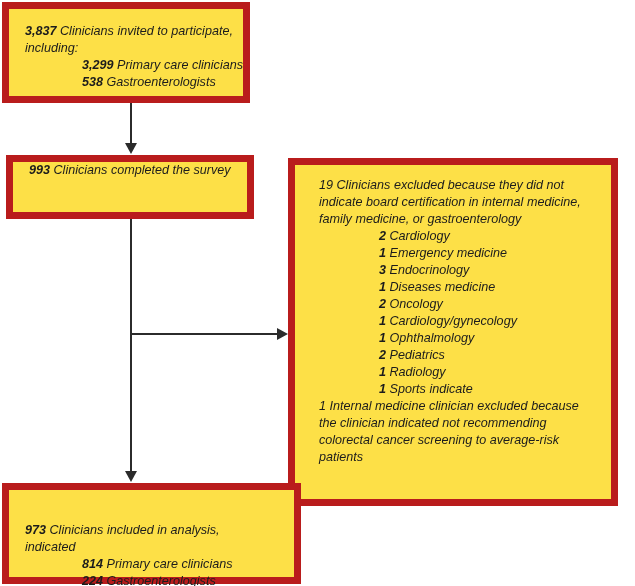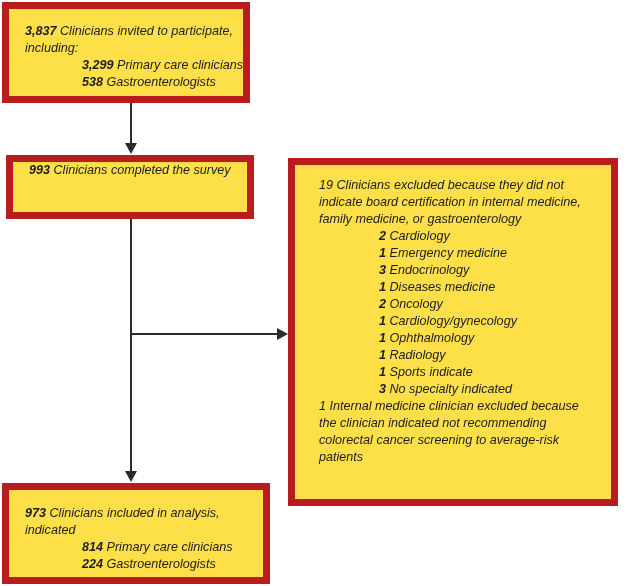--- a/index.html
+++ b/index.html
@@ -85,22 +85,22 @@
     display: flex;
     align-items: flex-start;
   }
   
   #box-excluded {
     left: 288px; top: 158px; width: 330px; height: 348px;
     padding: 12px 12px 0 24px;
   }
   
   #box-included {
-    left: 2px; top: 483px; width: 268px; height: 101px;
-    padding: 15px 10px 0 16px;
+    left: 2px; top: 483px; width: 299px; height: 101px;
+    padding: 32px 10px 0 16px;
   }
 </style>
 </head>
 <body>
 
 <div id="canvas">
 
   <div class="vline" style="left:130px; top:103px; height:41px;"></div>
   <div class="arrow-down" style="left:125px; top:143px;"></div>
 
@@ -163,30 +163,30 @@
     </div>
     <div class="line indent-r">
       <span class="num">1</span>
       <span>Cardiology/gynecology</span>
     </div>
     <div class="line indent-r">
       <span class="num">1</span>
       <span>Ophthalmology</span>
     </div>
     <div class="line indent-r">
+      <span class="num">2</span>
+      <span>Pediatrics</span>
+    </div>
+    <div class="line indent-r">
       <span class="num">1</span>
       <span>Radiology</span>
     </div>
     <div class="line indent-r">
       <span class="num">1</span>
       <span>Sports indicate</span>
-    </div>
-    <div class="line indent-r">
-      <span class="num">3</span>
-      <span>No specialty indicated</span>
     </div>
 
     <div class="wrapline">
       <span class="num">1</span>
       <span>Internal medicine clinician excluded because the clinician indicated not recommending colorectal cancer screening to average-risk patients</span>
     </div>
   </div>
 
   <div class="box" id="box-included">
     <div class="line">

